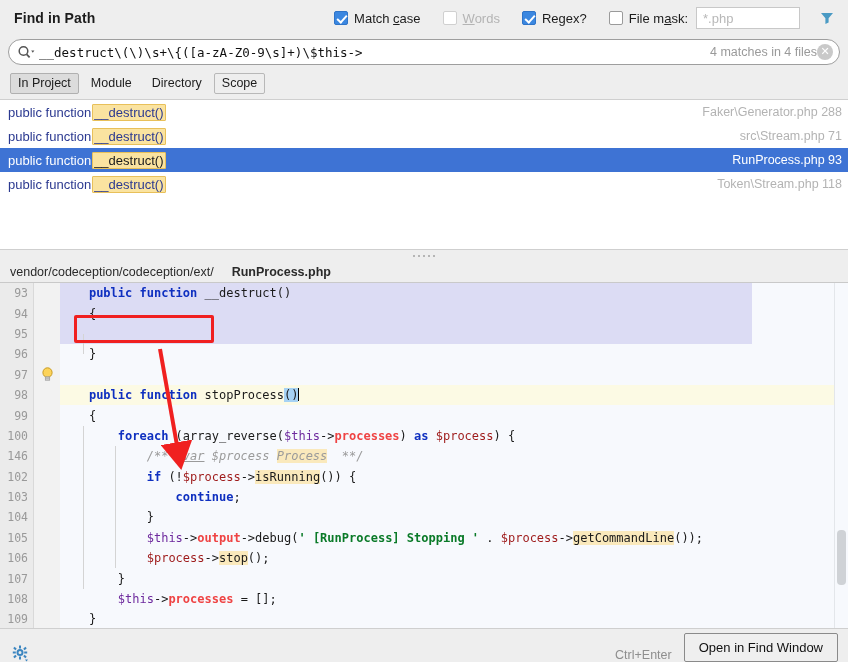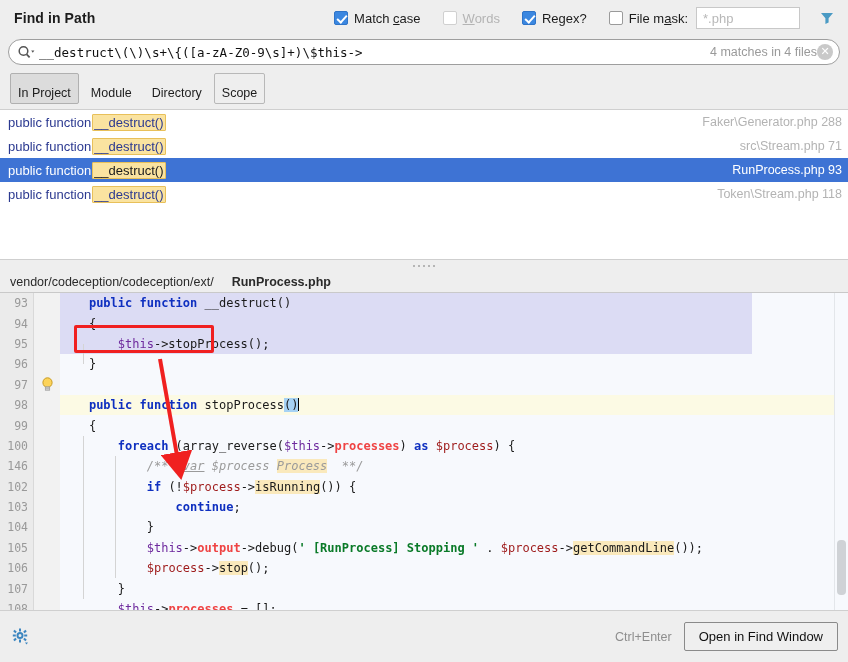--- a/index.html
+++ b/index.html
@@ -138,21 +138,21 @@
     display: flex;
     align-items: center;
     gap: 4px;
     padding: 4px 8px 5px 10px;
     flex: none;
     background: #eeeeee;
   }
   .scope {
     font-size: 12.5px;
     color: #1c1c1c;
-    padding: 12px 7px 3px 7px;
+    padding: 2px 7px 3px 7px;
     border: 1px solid transparent;
     border-radius: 2px;
     cursor: pointer;
     white-space: nowrap;
   }
   .scope.active {
     background: #dcdcdc;
     border-color: #b0b0b0;
   }
   .scope.bordered {
@@ -319,25 +319,25 @@
     background: #cfd2d6;
     border-radius: 4px;
   }
   .editor-edge {
     position:absolute; right:0; top:0; bottom:0; width:14px;
     background:#f7f9fd; border-left:1px solid #e3e6ea;
   }
 
   
   .bottom {
-    height: 52px;
+    height: 34px;
     background: #eeeeee;
     border-top: 1px solid #cfcfcf;
     display: flex;
-    align-items: center;
+    align-items: flex-end;
     padding: 0 10px 0 12px;
     flex: none;
   }
   .shortcut {
     margin-left: auto;
     font-size: 12.5px;
     color: #8e8e8e;
     margin-right: 12px;
   }
   .primary-btn {
@@ -466,21 +466,20 @@
 
       <div class="ln hl-bg">
         <span class="num">94</span>
         <span class="ig"></span>
         <span class="src">    {</span>
       </div>
 
       <div class="ln hl-bg">
         <span class="num">95</span>
         <span class="ig"></span>
-        <span class="src">        <span class="var">$this</span>-&gt;stopProcess();</span>
       </div>
 
       <div class="ln">
         <span class="num">96</span>
         <span class="ig"></span>
         <span class="src">    }</span>
       </div>
 
       <div class="ln">
         <span class="num">97</span>

